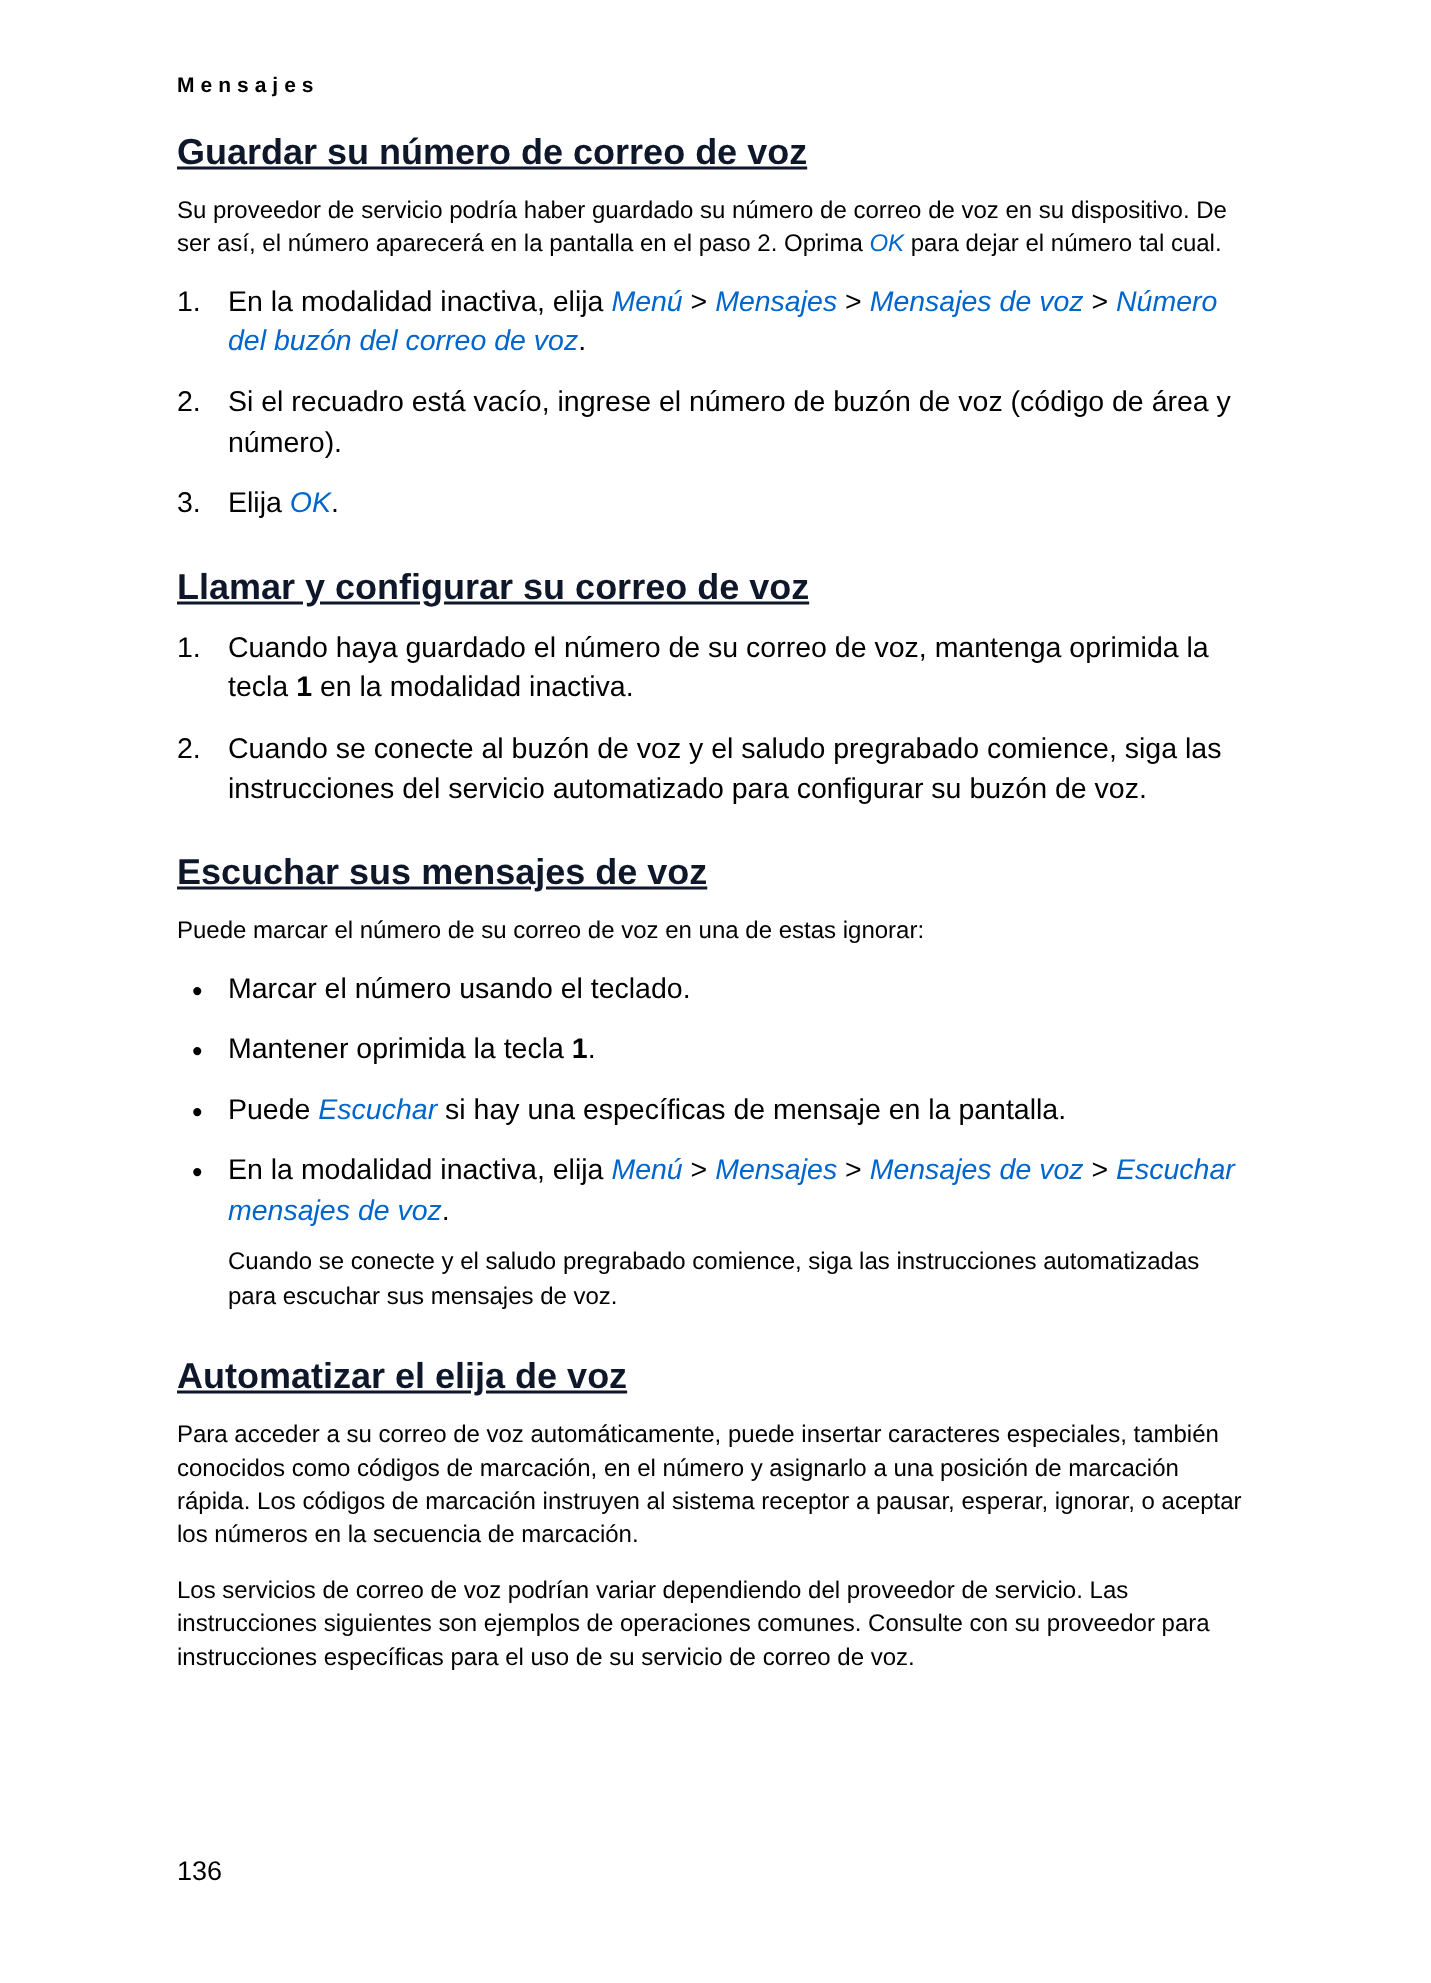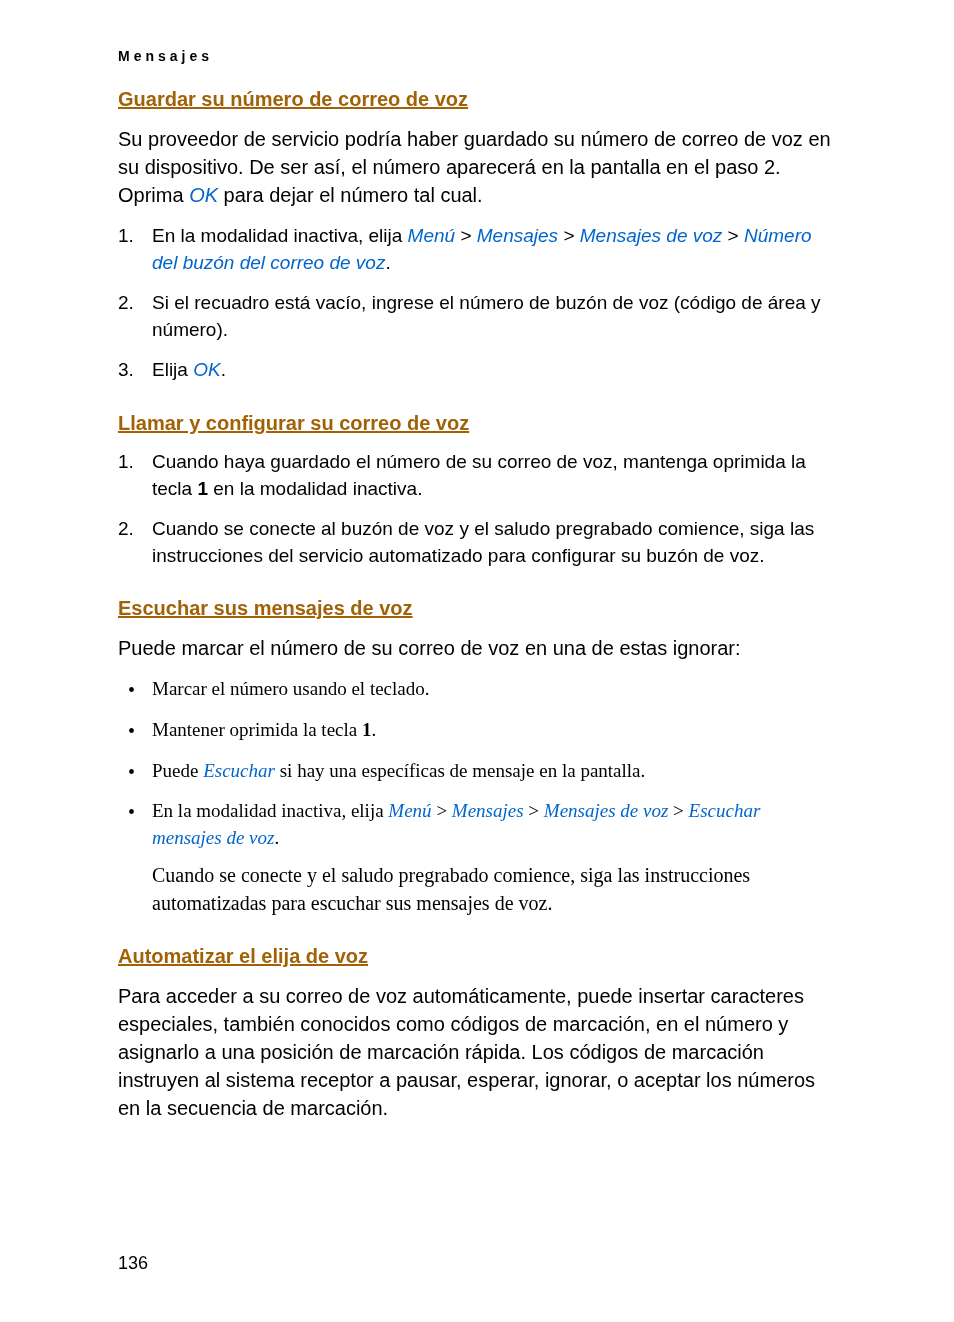--- a/index.html
+++ b/index.html
@@ -17,28 +17,28 @@
       position: relative;
     }
     .section-header {
       font-size: 14px;
       font-weight: bold;
       letter-spacing: 4px;
       margin-bottom: 24px;
       color: #000000;
     }
     h2 {
-      font-size: 20px;
+      font-size: 24px;
       font-weight: bold;
       text-decoration: underline;
       margin-bottom: 14px;
-      color: #a16207;
+      color: #0f172a;
     }
     p {
-      font-size: 20px;
+      font-size: 16px;
       line-height: 1.4;
       margin-bottom: 14px;
       color: #000000;
     }
     ol {
       list-style: none;
       counter-reset: item;
       margin-bottom: 20px;
     }
     ol li {
@@ -56,21 +56,20 @@
     ul {
       list-style: none;
       margin-bottom: 14px;
     }
     ul li {
       font-size: 19px;
       line-height: 1.4;
       margin-bottom: 14px;
       padding-left: 34px;
       position: relative;
-      font-family: Liberation Serif, serif;
     }
     ul li::before {
       content: "•";
       position: absolute;
       left: 10px;
       top: 0;
       font-size: 20px;
     }
     .link {
       color: #0066cc;
@@ -81,21 +80,21 @@
     }
     .sub-p {
       margin-top: 10px;
       margin-bottom: 0;
     }
     .section-block {
       margin-bottom: 28px;
     }
     .page-number {
       position: absolute;
-      bottom: 48px;
+      bottom: 64px;
       left: 118px;
       font-size: 18px;
       font-weight: normal;
     }
   </style>
 </head>
 <body>
 
 <div class="section-header">Mensajes</div>
 
@@ -150,15 +149,16 @@
     <li>
       <span>En la modalidad inactiva, elija </span><span class="link">Menú</span><span> &gt; </span><span class="link">Mensajes</span><span> &gt; </span><span class="link">Mensajes de voz</span><span> &gt; </span><span class="link">Escuchar mensajes de voz</span><span>.</span>
       <p class="sub-p">Cuando se conecte y el saludo pregrabado comience, siga las instrucciones automatizadas para escuchar sus mensajes de voz.</p>
     </li>
   </ul>
 </div>
 
 <div class="section-block">
   <h2>Automatizar el elija de voz</h2>
   <p>Para acceder a su correo de voz automáticamente, puede insertar caracteres especiales, también conocidos como códigos de marcación, en el número y asignarlo a una posición de marcación rápida. Los códigos de marcación instruyen al sistema receptor a pausar, esperar, ignorar, o aceptar los números en la secuencia de marcación.</p>
+  <p>Los servicios de correo de voz podrían variar dependiendo del proveedor de servicio. Las instrucciones siguientes son ejemplos de operaciones comunes. Consulte con su proveedor para instrucciones específicas para el uso de su servicio de correo de voz.</p>
 </div>
 
 <div class="page-number">136</div>
 
 </body></html>

